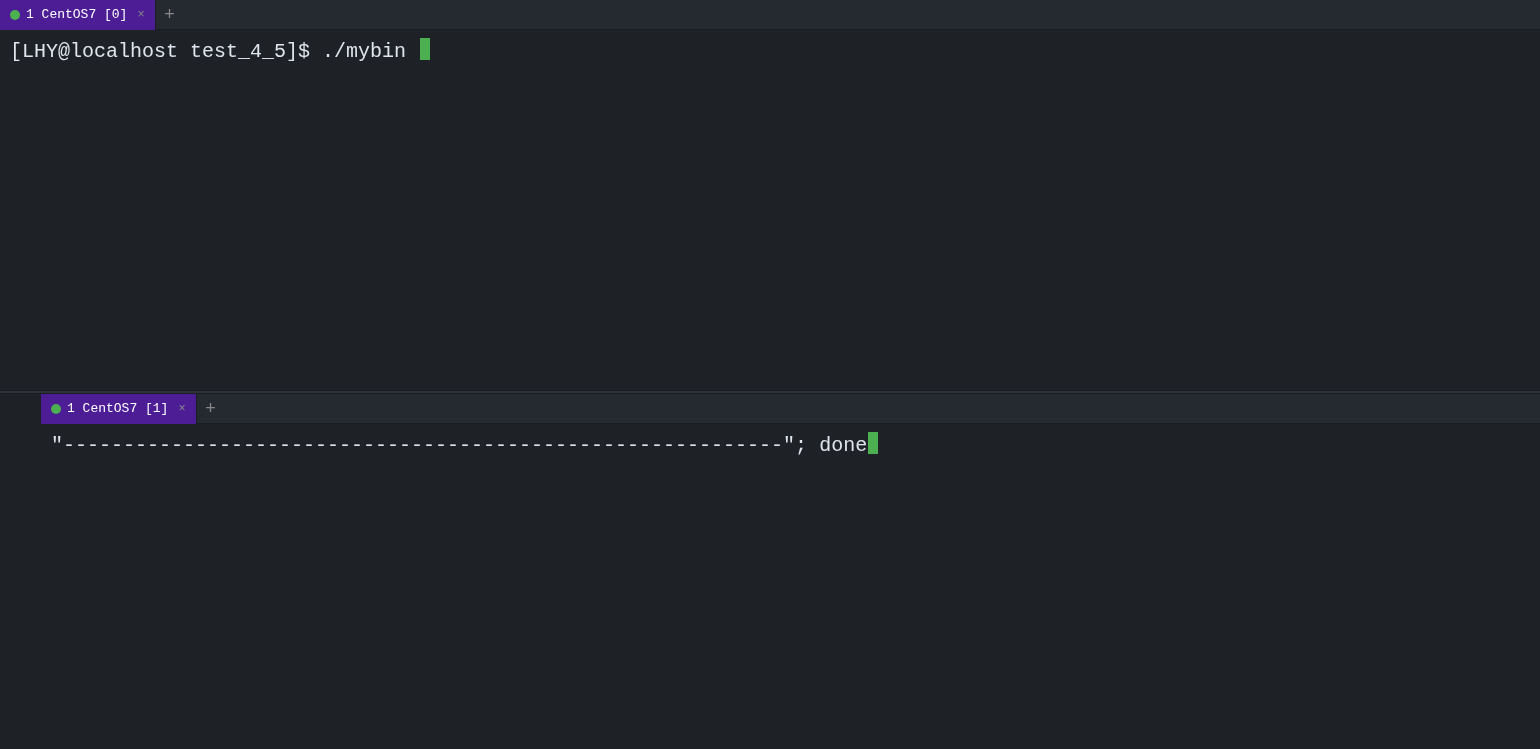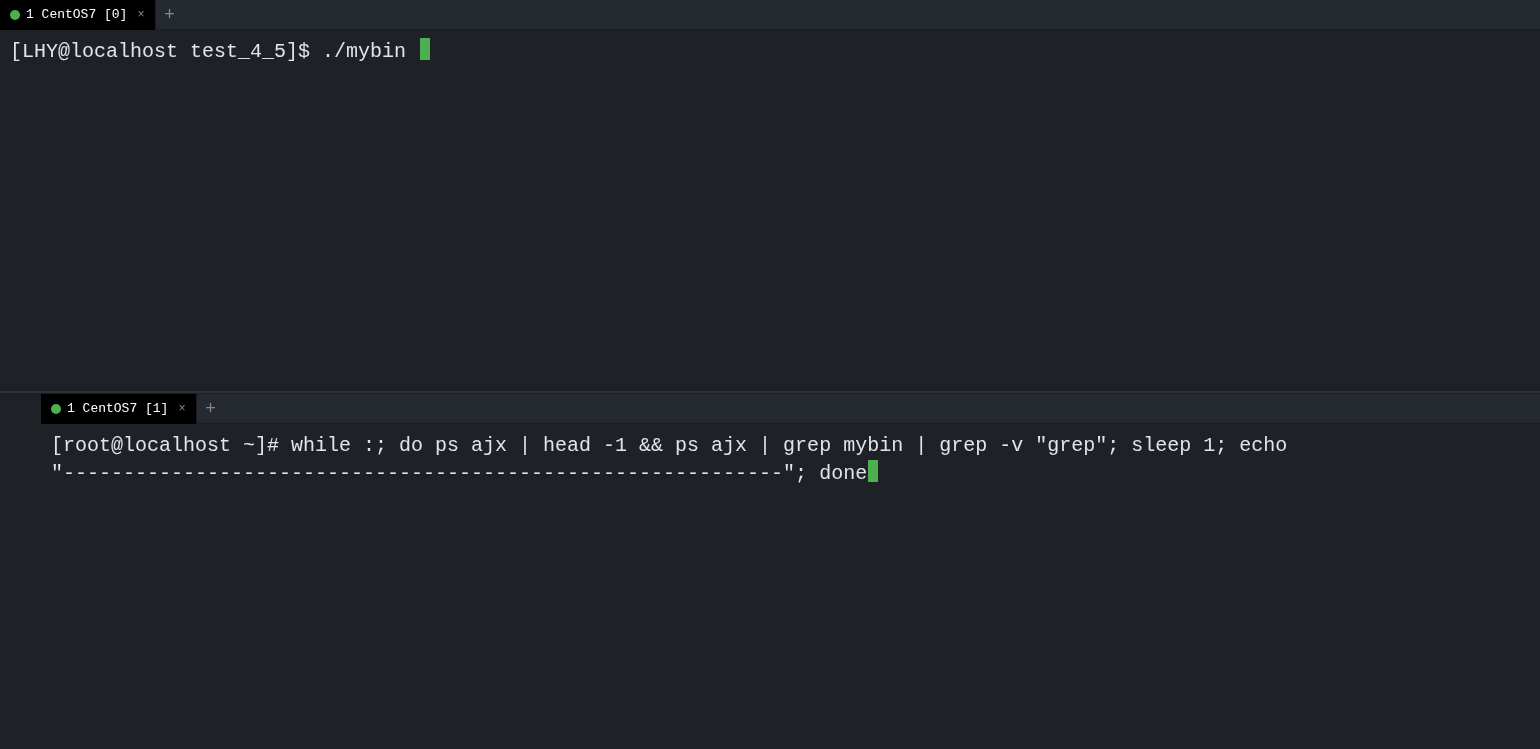--- a/index.html
+++ b/index.html
@@ -35,21 +35,21 @@
       font-size: 13px;
       color: #c8ccd4;
       background: #2d3139;
       border-right: 1px solid #1a1d22;
       gap: 6px;
       cursor: pointer;
       min-width: 120px;
     }
 
     .tab.active {
-      background: #000000;
+      background: #4c1d95;
       color: #ffffff;
     }
 
     .tab .dot {
       width: 10px;
       height: 10px;
       border-radius: 50%;
       background: #4caf50;
       display: inline-block;
       flex-shrink: 0;
@@ -161,19 +161,16 @@
   <div class="tab-bar">
     <div class="tab active">
       <span class="dot"></span>
       <span>1 CentOS7 [1]</span>
       <span class="close-btn">×</span>
     </div>
     <button class="tab-add-btn">+</button>
   </div>
   <div class="terminal-content">
     <div class="prompt-line">
-      <span class="command-text">[root@localhost ~]# while :; do ps ajx | head -1 &amp;&amp; ps ajx | grep mybin | grep -v "grep"; sleep 1; echo</span>
-    </div>
-    <div class="prompt-line">
       <span class="command-text">"------------------------------------------------------------"; done</span><span class="cursor-text"></span>
     </div>
   </div>
 </div>
 
 </body></html>

